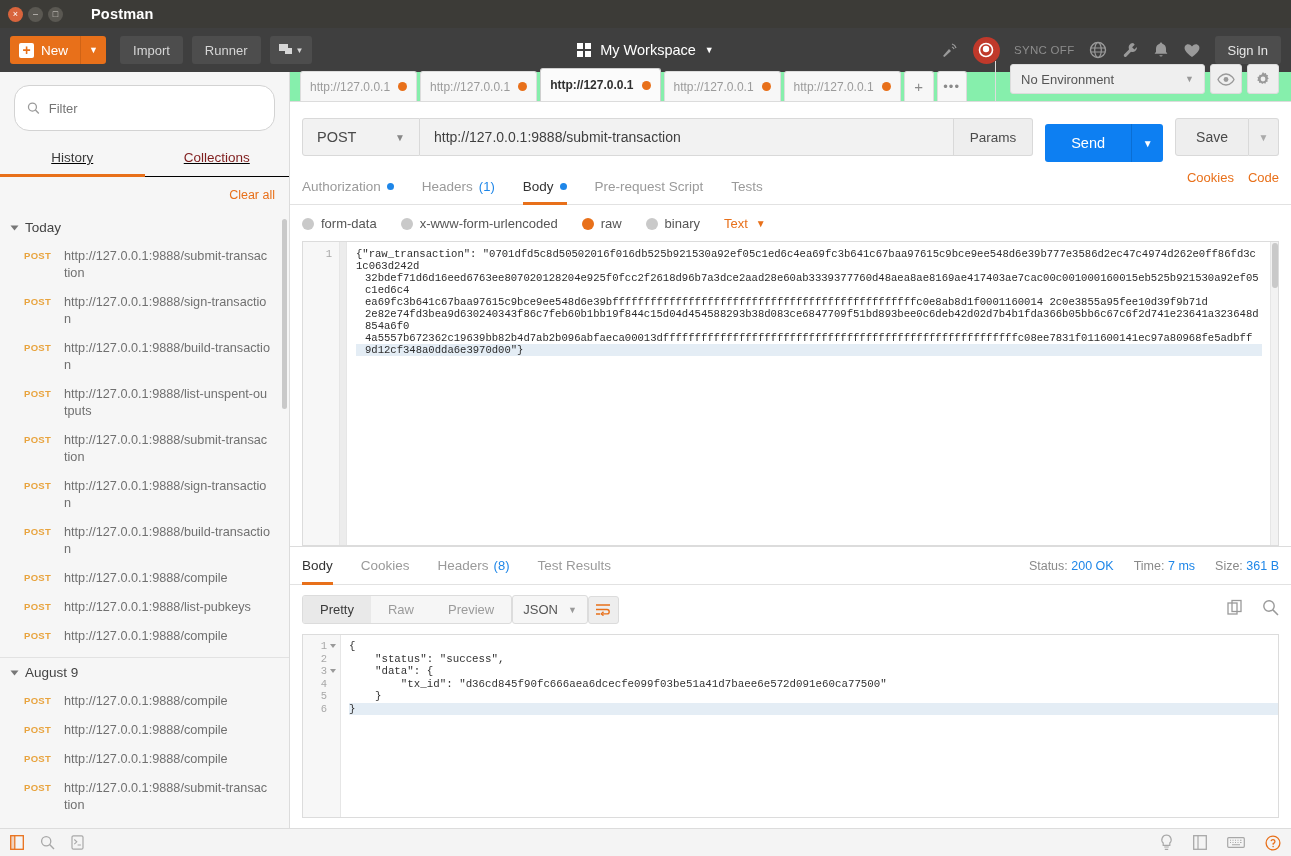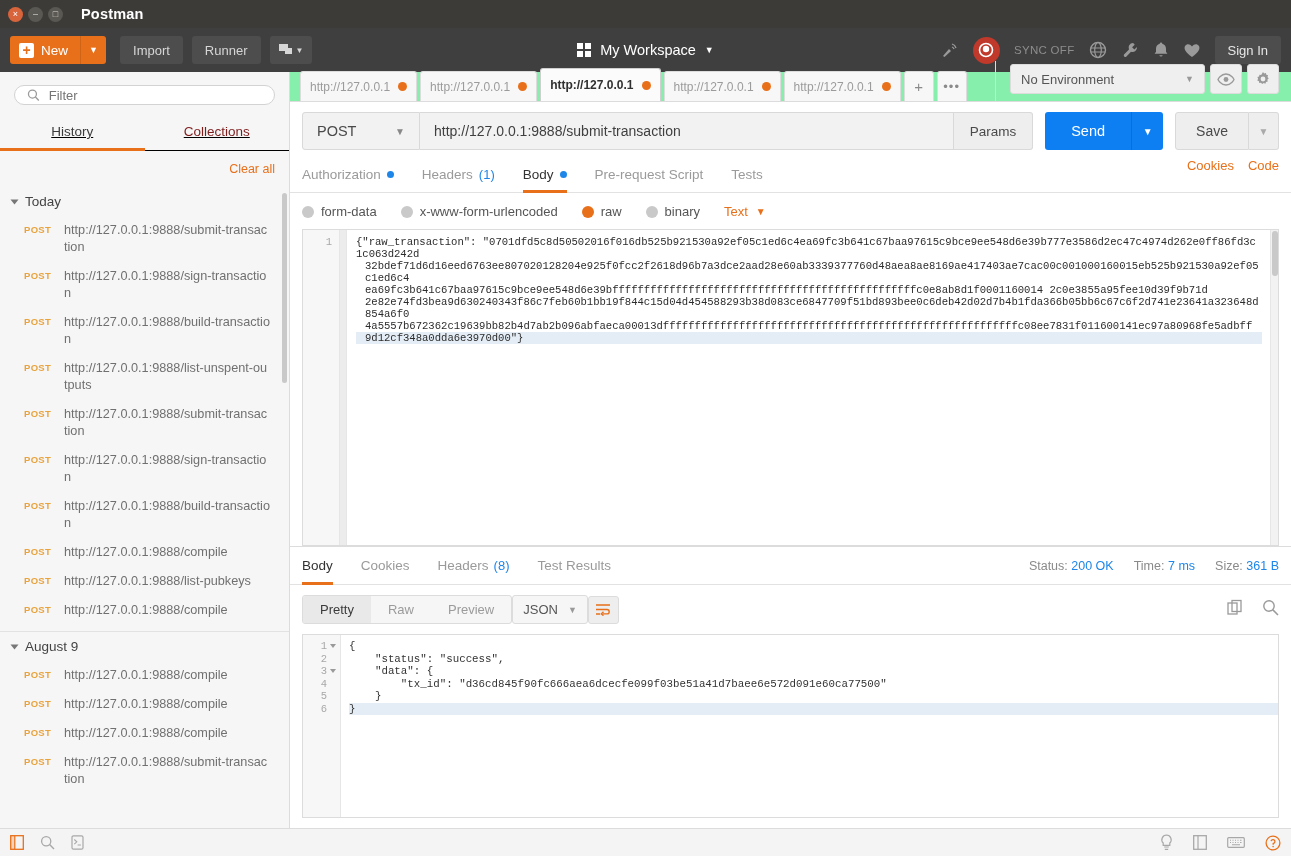--- a/index.html
+++ b/index.html
@@ -15,21 +15,21 @@
   
   .titlebar {
     height: 28px; background: #3c3b37; display: flex; align-items: center;
     padding-left: 8px; position: relative;
   }
   .wbtns { display: flex; gap: 5px; align-items: center; }
   .wbtn { width: 15px; height: 15px; border-radius: 50%; background: #5a5852;
           display: flex; align-items: center; justify-content: center;
           color: #d8d4cf; font-size: 9px; line-height: 1; }
   .wbtn.close { background: #d8643c; color: #fff; }
-  .wtitle { color: #ffffff; font-size: 14.5px; font-weight: bold; margin-left: 18px; letter-spacing: .2px; }
+  .wtitle { color: #ffffff; font-size: 14.5px; font-weight: bold; margin-left: 28px; letter-spacing: .2px; }
 
   
   .toolbar {
     height: 44px; background: #3f3f3f; display: flex; align-items: center;
     padding: 0 10px; position: relative;
   }
   .btn-new {
     display: flex; align-items: center; height: 28px; background: #e8701a;
     border-radius: 3px; overflow: hidden; margin-right: 14px;
   }
@@ -63,21 +63,21 @@
   }
   .postman-logo { width: 27px; height: 27px; border-radius: 50%; background: #c0392b;
                   display: flex; align-items: center; justify-content: center; }
   .content-row { position: absolute; top: 72px; left: 0; right: 0; bottom: 28px; display: flex; }
 
   
   .sidebar { width: 290px; background: #f6f6f6; border-right: 1px solid #dcdcdc;
              display: flex; flex-direction: column; position: relative; }
   .filter-wrap { padding: 13px 14px 10px 14px; }
   .filter {
-    height: 20px; border: 1px solid #d3d3d3; border-radius: 15px; background: #fff;
+    height: 46px; border: 1px solid #d3d3d3; border-radius: 15px; background: #fff;
     display: flex; align-items: center; padding: 0 12px; gap: 9px;
   }
   .filter input {
     border: none; outline: none; font-size: 13px; color: #8e8e8e; background: transparent;
     font-family: "Liberation Sans", sans-serif; width: 100%;
   }
   .tabs-side { display: flex; border-bottom: 1px solid #000000; text-decoration: underline; }
   .tabs-side .t {
     flex: 1; text-align: center; padding: 9px 0 11px; font-size: 13.5px; color: #7f1d1d;
     position: relative;
@@ -142,21 +142,21 @@
     padding: 0 14px; font-size: 14.5px; color: #4a4a4a;
   }
   .urlinput {
     flex: 1; height: 38px; border: 1px solid #d9d9d9; border-left: none; background: #f2f2f2;
     display: flex; align-items: center; padding: 0 14px; font-size: 14px; color: #3f3f3f;
   }
   .params-btn {
     height: 38px; padding: 0 16px; border: 1px solid #d9d9d9; border-left: none; border-radius: 0 3px 3px 0;
     background: #eeeeee; display: flex; align-items: center; font-size: 13.5px; color: #4a4a4a;
   }
-  .send-grp { display: flex; margin-left: 12px; }
+  .send-grp { display: flex; margin-left: 12px; margin-top: 12px; }
   .send-btn { height: 38px; padding: 0 26px; background: #0d7ff2; color: #fff; font-size: 14.5px;
               display: flex; align-items: center; border-radius: 3px 0 0 3px; }
   .send-caret { width: 32px; height: 38px; background: #0d7ff2; border-left: 1px solid #0a6ed4;
                 border-radius: 0 3px 3px 0; display: flex; align-items: center; justify-content: center;
                 color: #fff; font-size: 10px; }
   .save-grp { display: flex; margin-left: 12px; }
   .save-btn { height: 38px; padding: 0 20px; background: #eeeeee; border: 1px solid #d9d9d9;
               border-radius: 3px 0 0 3px; color: #4a4a4a; font-size: 14px;
               display: flex; align-items: center; }
   .save-caret { width: 30px; height: 38px; background: #eeeeee; border: 1px solid #d9d9d9;

